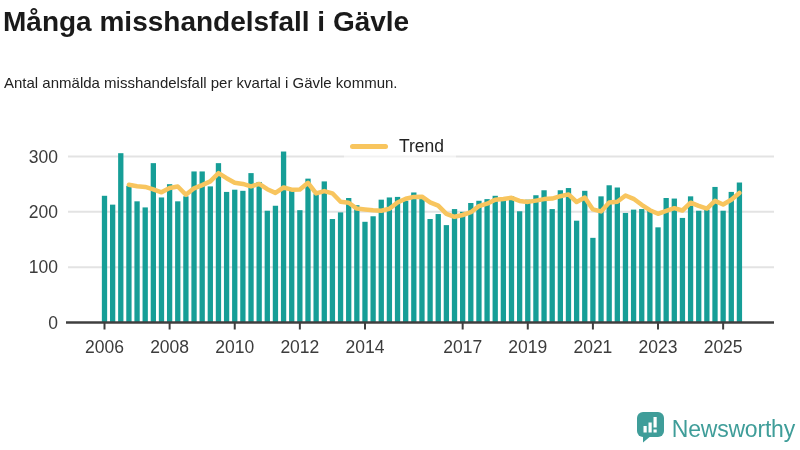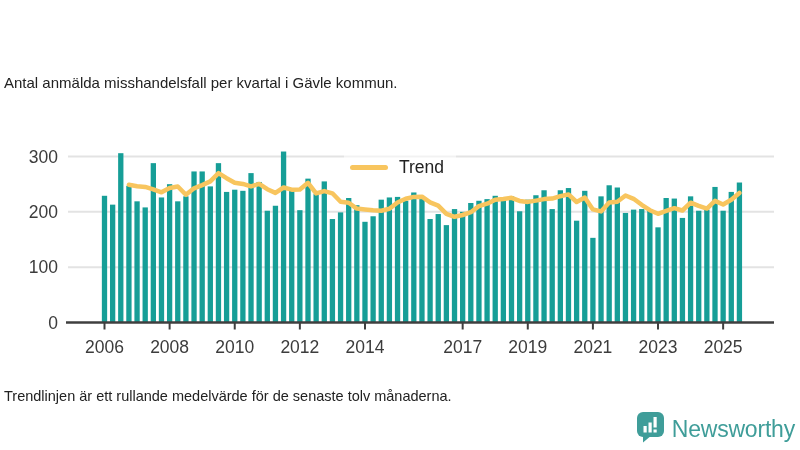--- a/index.html
+++ b/index.html
@@ -10,21 +10,21 @@
   .title{
     position:absolute;left:3px;top:6px;margin:0;
     font-size:28px;font-weight:700;color:#1a1a1a;letter-spacing:0;
   }
   .subtitle{
     position:absolute;left:4px;top:74px;margin:0;
     font-size:15px;font-weight:400;color:#222222;
   }
   .chart-wrap{position:absolute;left:0;top:130px;width:800px;height:240px;}
   .legend{
-    position:absolute;left:344px;top:154px;
+    position:absolute;left:344px;top:133px;
     background:rgba(255,255,255,0.55);
     padding:3px 12px 6px 6px;display:flex;flex-direction:column;gap:5px;
   }
   .legend-row{display:flex;align-items:center;gap:11px;}
   .swatch-line{display:inline-block;width:38px;height:5px;border-radius:3px;}
   .swatch-rect{display:inline-block;width:38px;height:16px;}
   .legend-label{font-size:17.5px;color:#222;line-height:1.15;}
   .footnote{
     position:absolute;left:4px;top:388px;margin:0;
     font-size:14.5px;color:#222222;
@@ -33,20 +33,21 @@
     position:absolute;right:5px;bottom:7px;
     display:flex;align-items:center;gap:7px;
   }
   .brand-word{font-size:23px;font-weight:500;letter-spacing:-0.2px;}
 </style>
 </head>
 <body>
 
 <div class="canvas">
 
+  <h1 class="title">Många misshandelsfall i Gävle</h1>
   <p class="subtitle">Antal anmälda misshandelsfall per kvartal i Gävle kommun.</p>
 
   <div class="chart-wrap">
     <svg width="800" height="240" viewBox="0 0 800 240">
         <text x="58" y="198.5" text-anchor="end" font-size="17.5" fill="#3c3c3c">0</text>
         <line x1="68" y1="137.17000000000002" x2="774" y2="137.17000000000002" stroke="#e3e3e3" stroke-width="2"></line>
         <text x="58" y="143.17000000000002" text-anchor="end" font-size="17.5" fill="#3c3c3c">100</text>
         <line x1="68" y1="81.84" x2="774" y2="81.84" stroke="#e3e3e3" stroke-width="2"></line>
         <text x="58" y="87.84" text-anchor="end" font-size="17.5" fill="#3c3c3c">200</text>
         <line x1="68" y1="26.50999999999999" x2="774" y2="26.50999999999999" stroke="#e3e3e3" stroke-width="2"></line>
@@ -155,21 +156,20 @@
       </svg>
   </div>
 
   <div class="legend">
     <div class="legend-row">
       <span class="swatch-line" style="background: rgb(248, 197, 94);"></span>
       <span class="legend-label">Trend</span>
     </div>
   </div>
 
-  <p class="footnote">Trendlinjen är ett rullande medelvärde för de senaste tolv månaderna.</p>
 
   <div class="brand">
     <svg width="29" height="32" viewBox="0 0 29 32">
       <rect x="1" y="1" width="27" height="25" rx="6" class="logo-fill" fill="#3f9d99"></rect>
       <path d="M7 24 L7 31.5 L16 24 Z" class="logo-fill" fill="#3f9d99"></path>
       <rect x="7.5" y="15" width="3.2" height="6.5" fill="#ffffff"></rect>
       <rect x="12.5" y="11.5" width="3.2" height="10" fill="#ffffff"></rect>
       <rect x="17.5" y="6" width="3.2" height="10.5" fill="#ffffff"></rect>
       <rect x="17.5" y="18.5" width="3.2" height="3" fill="#ffffff"></rect>
     </svg>

